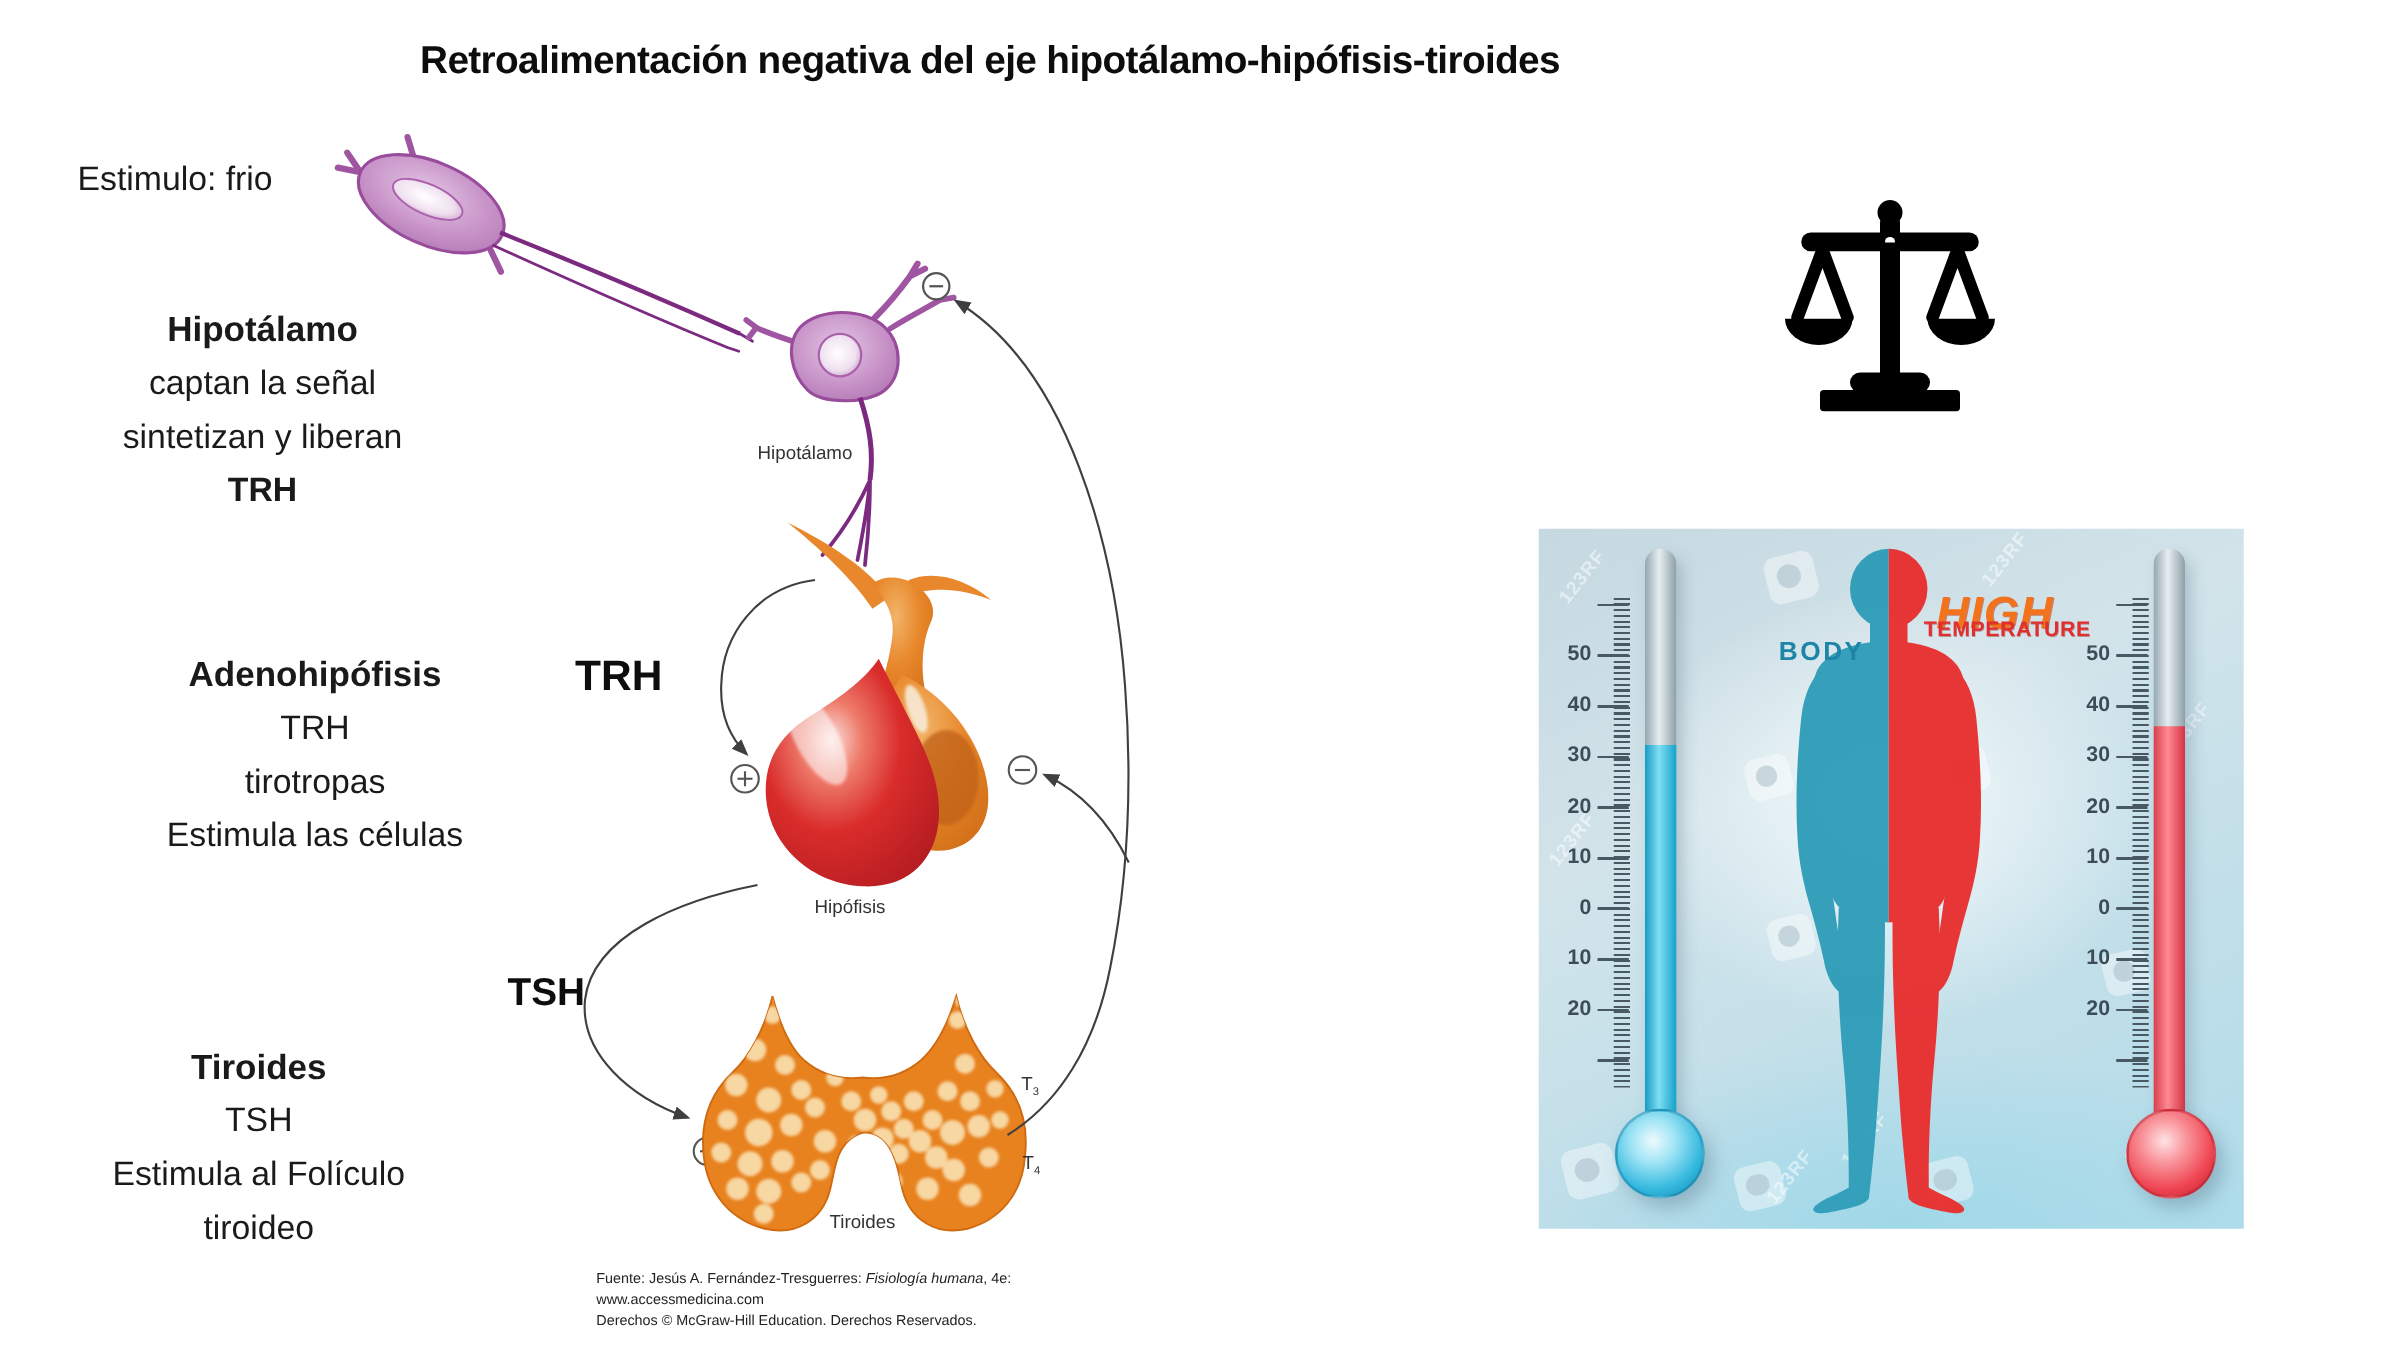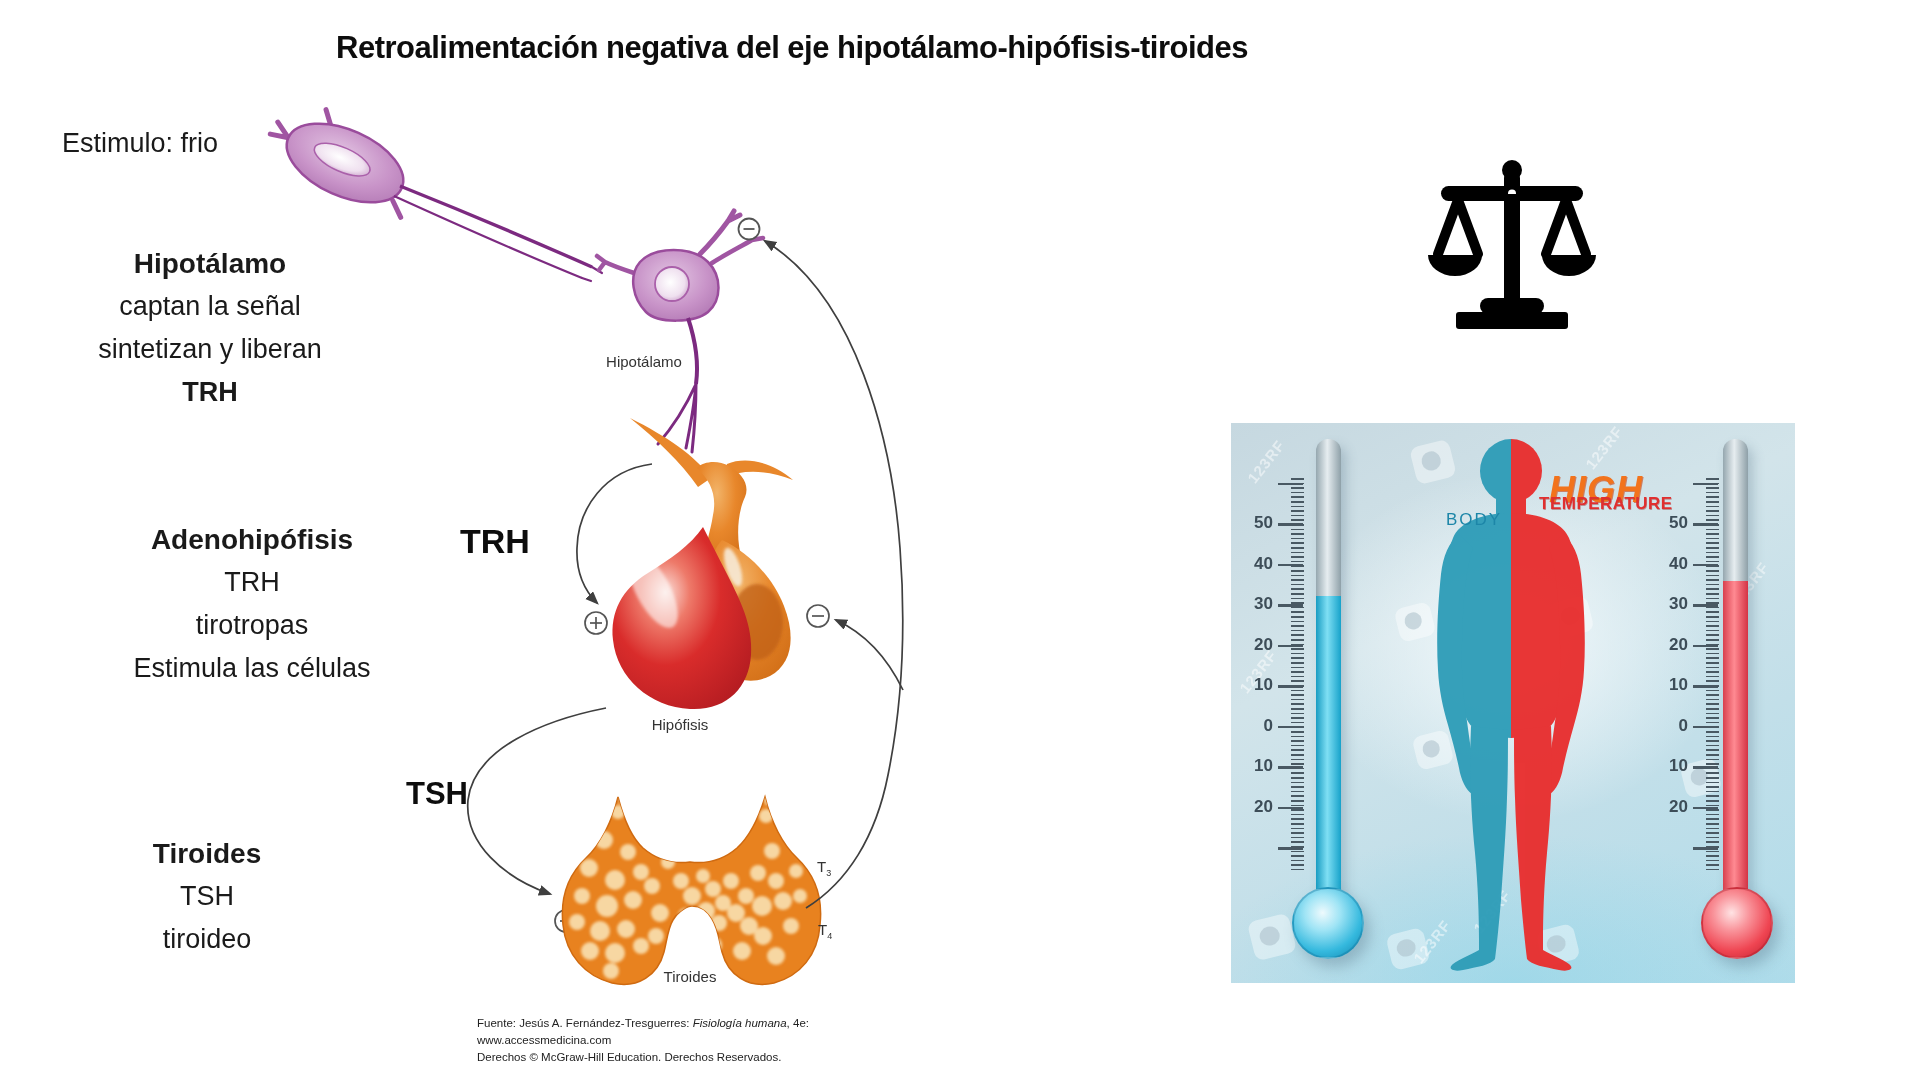--- a/index.html
+++ b/index.html
@@ -34,21 +34,21 @@
      background:linear-gradient(to right,#95a7af,#e6edf0 45%,#8ea0a8);
      box-shadow:5px 7px 12px rgba(80,110,130,.30);}
   .liquid{position:absolute;left:0;width:25px;bottom:0;}
   .liquid.cold{background:linear-gradient(to right,#189cc2,#7fdff4 45%,#16a2ca);}
   .liquid.hot{background:linear-gradient(to right,#d8404e,#ff8a92 45%,#d43344);}
   .bulb{width:68px;height:68px;border-radius:50%;box-shadow:6px 8px 14px rgba(80,110,130,.35);}
   .bulb.cold{background:radial-gradient(circle at 42% 35%,#eefafd 0%,#9fe4f5 30%,#35b9de 65%,#0e83ad 100%);
      border:2px solid rgba(16,110,150,.35);}
   .bulb.hot{background:radial-gradient(circle at 42% 35%,#ffe3e4 0%,#f9949b 30%,#ef4552 65%,#bd1f2e 100%);
      border:2px solid rgba(160,25,40,.35);}
-  .bodyword{font-size:17px;font-weight:normal;letter-spacing:2px;margin-left:23px;}
+  .bodyword{font-size:21px;font-weight:bold;letter-spacing:2px;}
   .highword{font-size:36px;font-weight:bold;font-style:italic;letter-spacing:1px;
      text-shadow:1px 1px 0 rgba(200,60,10,.6);}
   .tempword{font-size:17px;font-weight:bold;letter-spacing:.5px;
      text-shadow:.5px .5px 0 rgba(150,20,20,.4);}
   
   .wm-cam{position:absolute;border-radius:9px;background:rgba(255,255,255,.42);transform:rotate(-14deg);}
   .wm-cam::after{content:"";position:absolute;left:22%;top:22%;width:48%;height:48%;border-radius:50%;
      background:rgba(170,190,200,.55);}
   .wm-txt{position:absolute;font-size:15px;font-weight:bold;color:rgba(255,255,255,.5);
      transform:rotate(-52deg);letter-spacing:1px;}
@@ -73,20 +73,21 @@
   <div class="abs tblock" style="left:82px;top:518px;width:340px;">
     <div class="hd">Adenohipófisis</div>
     <div>TRH</div>
     <div>tirotropas</div>
     <div>Estimula las células</div>
   </div>
 
   <div class="abs tblock" style="left:37px;top:832px;width:340px;">
     <div class="hd">Tiroides</div>
     <div>TSH</div>
+    <div>Estimula al Folículo</div>
     <div>tiroideo</div>
   </div>
 
   <div class="abs hormone" style="left:460px;top:522px;font-size:34px;">TRH</div>
   <div class="abs hormone" style="left:406px;top:776px;font-size:31px;">TSH</div>
 
   <div class="abs source">
     <span>Fuente: Jesús A. Fernández-Tresguerres: </span><i>Fisiología humana</i><span>, 4e:</span><br>
     <span>www.accessmedicina.com</span><br>
     <span>Derechos © McGraw-Hill Education. Derechos Reservados.</span>

